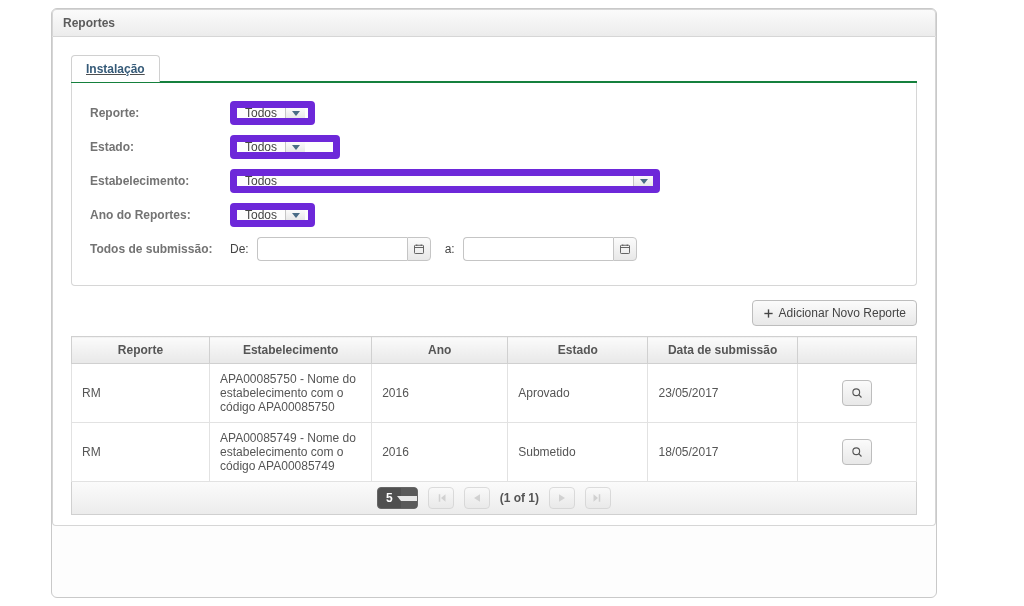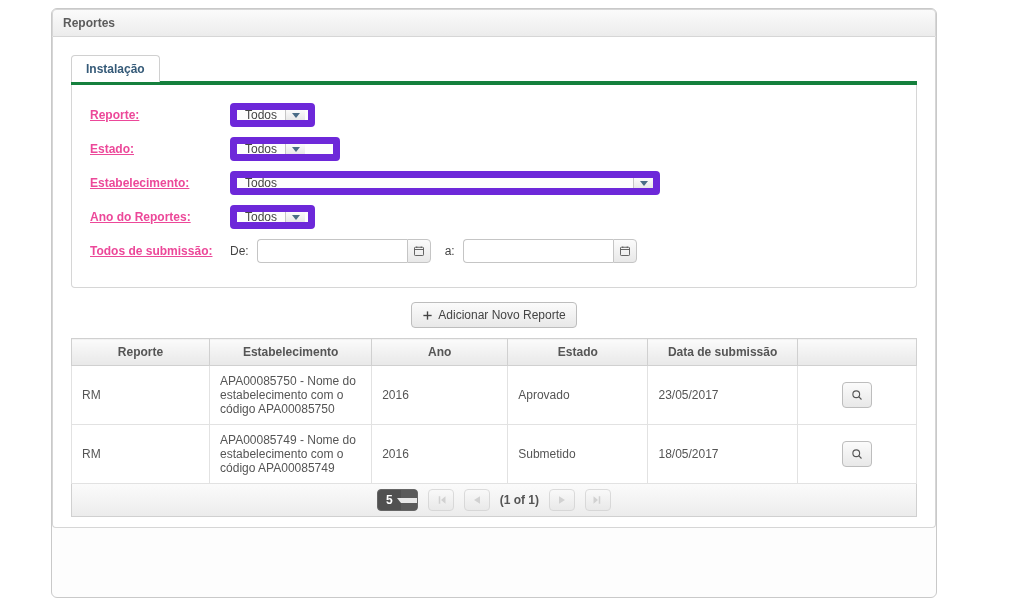--- a/index.html
+++ b/index.html
@@ -28,23 +28,24 @@
     color: #5c5c5c;
   }
   .panel-body {
     border: 1px solid #d6d6d6;
     border-top: none;
     border-radius: 0 0 4px 4px;
     padding: 18px 18px 10px 18px;
     background: #fff;
   }
   .tabs {
-    border-bottom: 4px solid #15803d;
+    border-bottom: 2px solid #15803d;
     display: flex;
     align-items: flex-end;
+    text-decoration: underline;
   }
   .tab {
     border: 1px solid #d0d0d0;
     border-bottom: none;
     border-radius: 4px 4px 0 0;
     padding: 6px 14px;
     background: #fff;
     font-weight: bold;
     color: #355a78;
     margin-bottom: -1px;
@@ -57,22 +58,21 @@
     margin-bottom: 14px;
   }
   .form-row {
     display: flex;
     align-items: center;
     margin-bottom: 10px;
   }
   .form-row label.field-label {
     width: 140px;
     font-weight: bold;
-    color: #ec4899;
-    text-decoration: underline;
+    color: #737373;
   }
   .ui-select {
     display: inline-flex;
     align-items: stretch;
     height: 24px;
     border: 7px solid #6d28d9;
     border-radius: 4px;
     background: #fdfdfd;
     overflow: hidden;
   }
@@ -130,21 +130,21 @@
     border: 1px solid #bdbdbd;
     border-radius: 4px;
     background: linear-gradient(#fbfbfb, #e8e8e8);
     color: #444;
     cursor: pointer;
     font-size: 12px;
   }
   .ui-button svg { display: block; }
   .actions-bar {
     display: flex;
-    justify-content: center;
+    justify-content: flex-end;
     margin: 8px 0 10px 0;
   }
   table.grid {
     width: 100%;
     border-collapse: collapse;
   }
   table.grid th {
     background: linear-gradient(#fbfbfb, #e8e8e8);
     border: 1px solid #d0d0d0;
     padding: 6px 8px;

